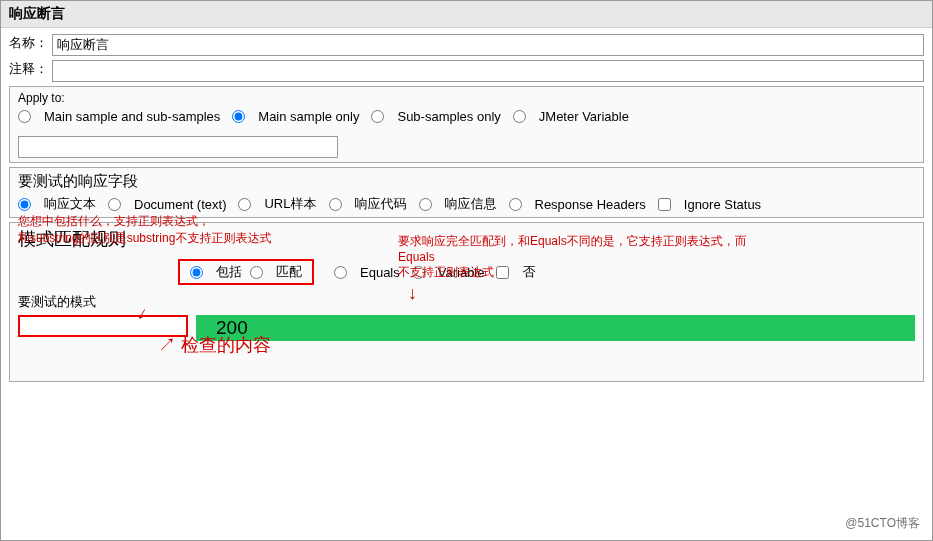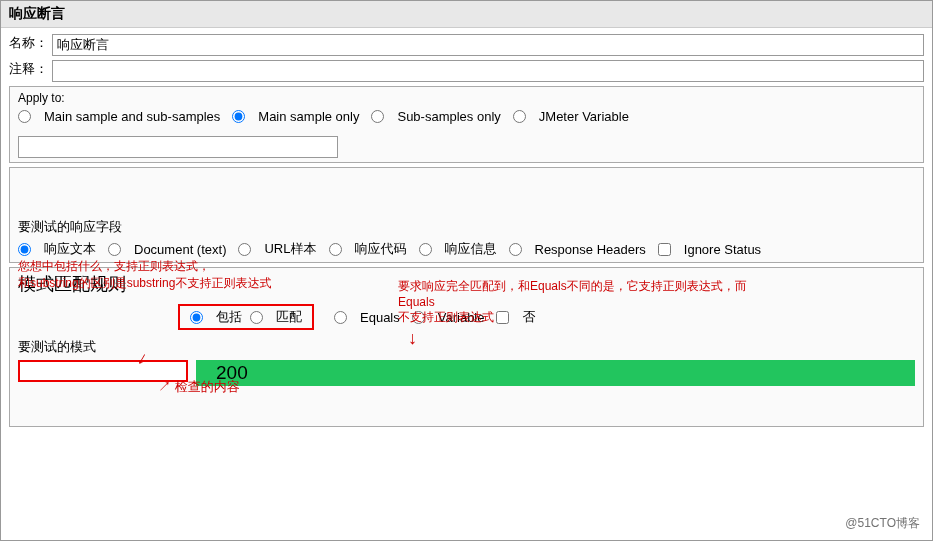--- a/index.html
+++ b/index.html
@@ -75,23 +75,22 @@
       height: 22px;
       width: 320px;
     }
     .response-field-box {
       border: 1px solid #aaa;
       padding: 4px 8px;
       margin-bottom: 4px;
       background: #fafafa;
     }
     .response-field-title {
-      font-size: 13px;
-      margin-bottom: 4px;
-      margin-top: 46px;
+      font-size: 15px;
+      margin-bottom: 4px;
     }
     .match-rule-box {
       border: 1px solid #aaa;
       padding: 4px 8px;
       margin-bottom: 4px;
       background: #fafafa;
     }
     .match-rule-title {
       font-size: 18px;
       margin-bottom: 8px;
@@ -255,21 +254,21 @@
         </div>
 
         <div style="position:absolute; top:-80px; left:0; font-size:12px; color:#c00; max-width:320px;">
           <span>您想中包括什么，支持正则表达式，<br>和substring的区别是substring不支持正则表达式</span>
         </div>
 
         <div style="position:absolute; top:10px; left:120px; font-size:18px; color:#c00; transform: rotate(30deg);">↓</div>
 
         <div style="position:absolute; top:-10px; left:390px; font-size:18px; color:#c00;">↓</div>
 
-        <div style="position:absolute; top:40px; left:140px; font-size:13px; color:#c00;">
+        <div style="position:absolute; top:40px; left:140px; font-size:18px; color:#c00;">
           ↗ <span>检查的内容</span>
         </div>
       </div>
     </div>
 
   </div>
 
   <div class="bottom-watermark">@51CTO博客</div>
 </div>
 

